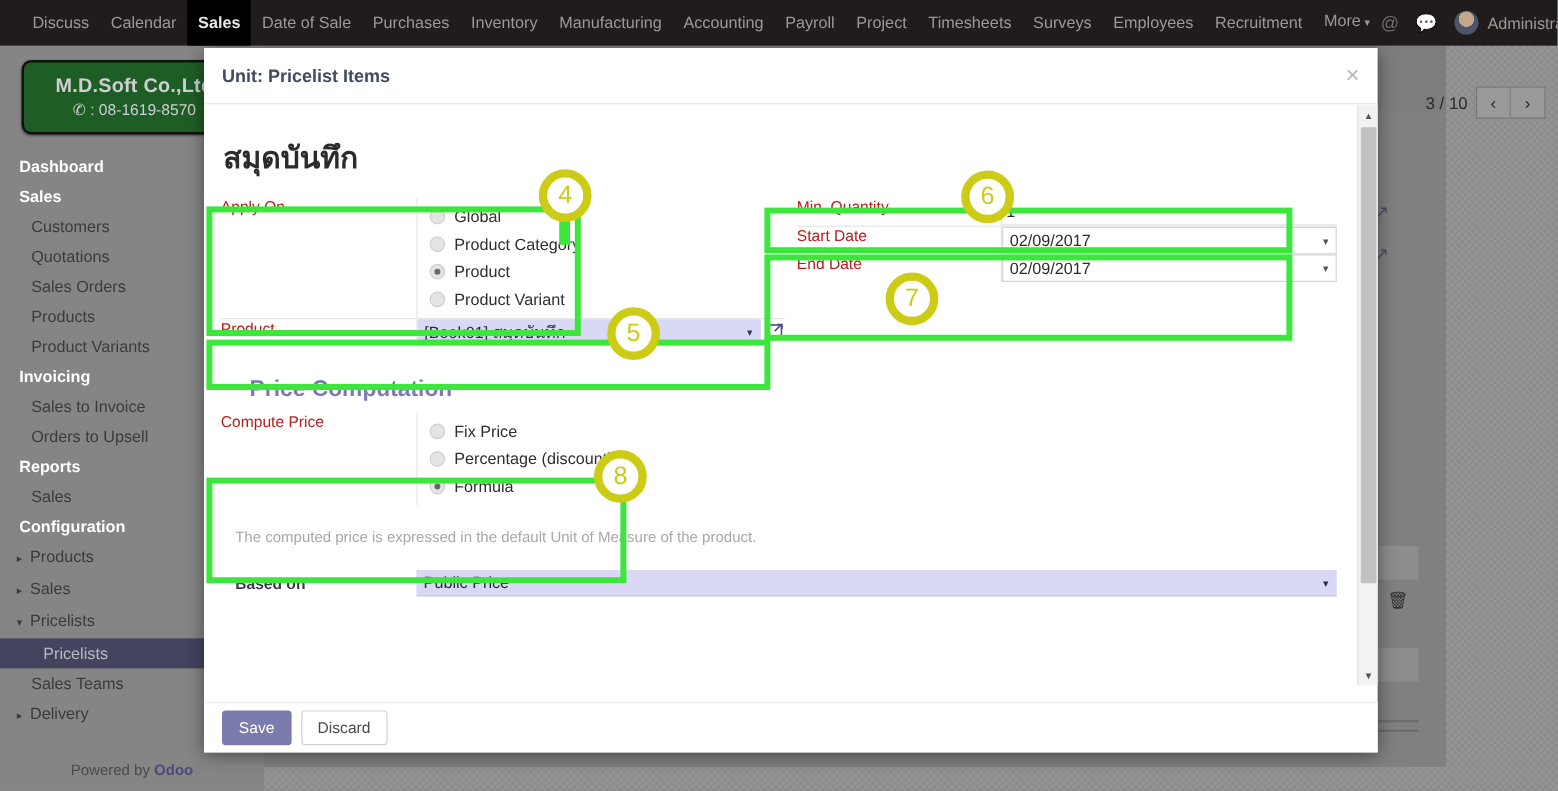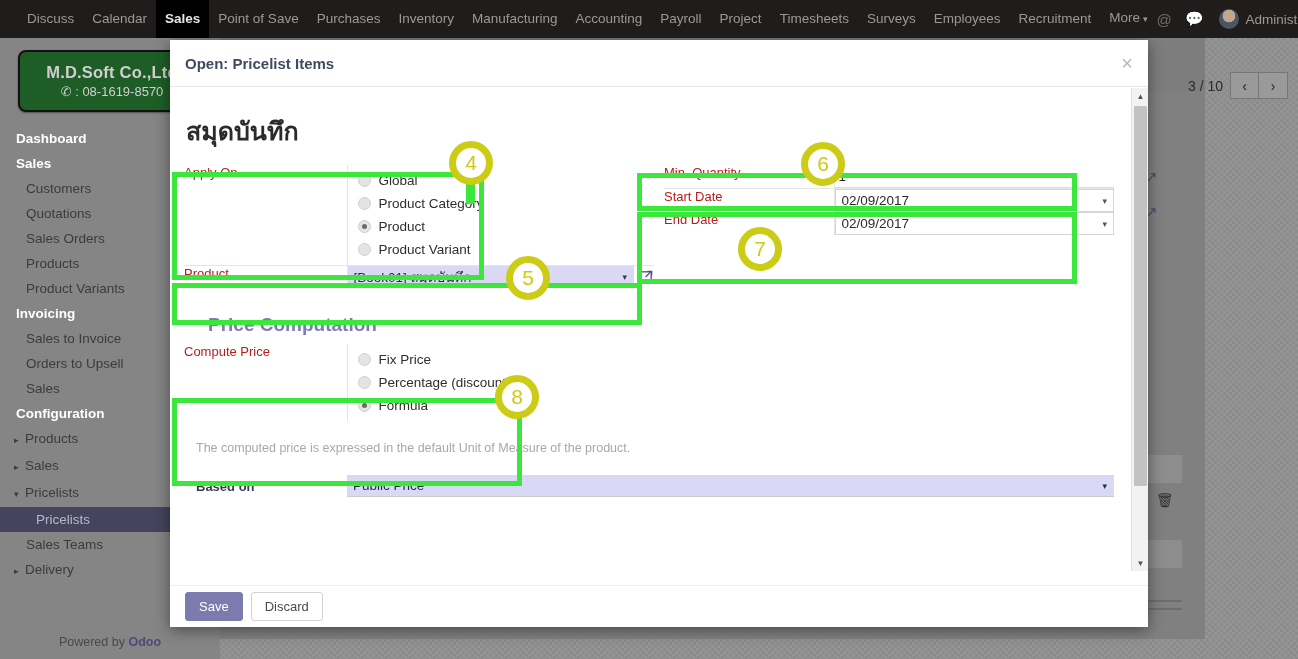--- a/index.html
+++ b/index.html
@@ -297,21 +297,21 @@
       <span class="pg-btn">‹</span>
       <span class="pg-btn">›</span>
     </span>
   </div>
 
   <div class="navbar">
     <div id="nav-items" style="display:flex;align-items:center;">
         <div class="nav-item"><span>Discuss</span></div>
         <div class="nav-item"><span>Calendar</span></div>
         <div class="nav-item active"><span>Sales</span></div>
-        <div class="nav-item"><span>Point of Save</span></div>
+        <div class="nav-item"><span>Date of Sale</span></div>
         <div class="nav-item"><span>Purchases</span></div>
         <div class="nav-item"><span>Inventory</span></div>
         <div class="nav-item"><span>Manufacturing</span></div>
         <div class="nav-item"><span>Accounting</span></div>
         <div class="nav-item"><span>Payroll</span></div>
         <div class="nav-item"><span>Project</span></div>
         <div class="nav-item"><span>Timesheets</span></div>
         <div class="nav-item"><span>Surveys</span></div>
         <div class="nav-item"><span>Employees</span></div>
         <div class="nav-item"><span>Recruitment</span></div>
@@ -336,38 +336,39 @@
         <div class="menu-head">Dashboard</div>
         <div class="menu-head">Sales</div>
         <div class="menu-link"><span>Customers</span></div>
         <div class="menu-link"><span>Quotations</span></div>
         <div class="menu-link"><span>Sales Orders</span></div>
         <div class="menu-link"><span>Products</span></div>
         <div class="menu-link"><span>Product Variants</span></div>
         <div class="menu-head">Invoicing</div>
         <div class="menu-link"><span>Sales to Invoice</span></div>
         <div class="menu-link"><span>Orders to Upsell</span></div>
+        <div class="menu-head">Reports</div>
         <div class="menu-link"><span>Sales</span></div>
         <div class="menu-head">Configuration</div>
         <div class="menu-link"><span class="tri">▸</span><span>Products</span></div>
         <div class="menu-link"><span class="tri">▸</span><span>Sales</span></div>
         <div class="menu-link"><span class="tri">▾</span><span>Pricelists</span></div>
         <div class="menu-link sub selected"><span>Pricelists</span></div>
         <div class="menu-link"><span>Sales Teams</span></div>
         <div class="menu-link"><span class="tri">▸</span><span>Delivery</span></div>
       </div>
     <div class="powered">
       <span>Powered by </span><b>Odoo</b>
     </div>
   </div>
 
   <div class="modal">
 
     <div class="modal-header">
-      <div class="modal-title">Open: Pricelist Items</div>
+      <div class="modal-title">Unit: Pricelist Items</div>
       <div class="modal-close">×</div>
     </div>
 
     <div class="modal-body">
       <div class="sheet">
 
         <div class="rec-title">สมุดบันทึก</div>
 
         <div class="cols">
 

